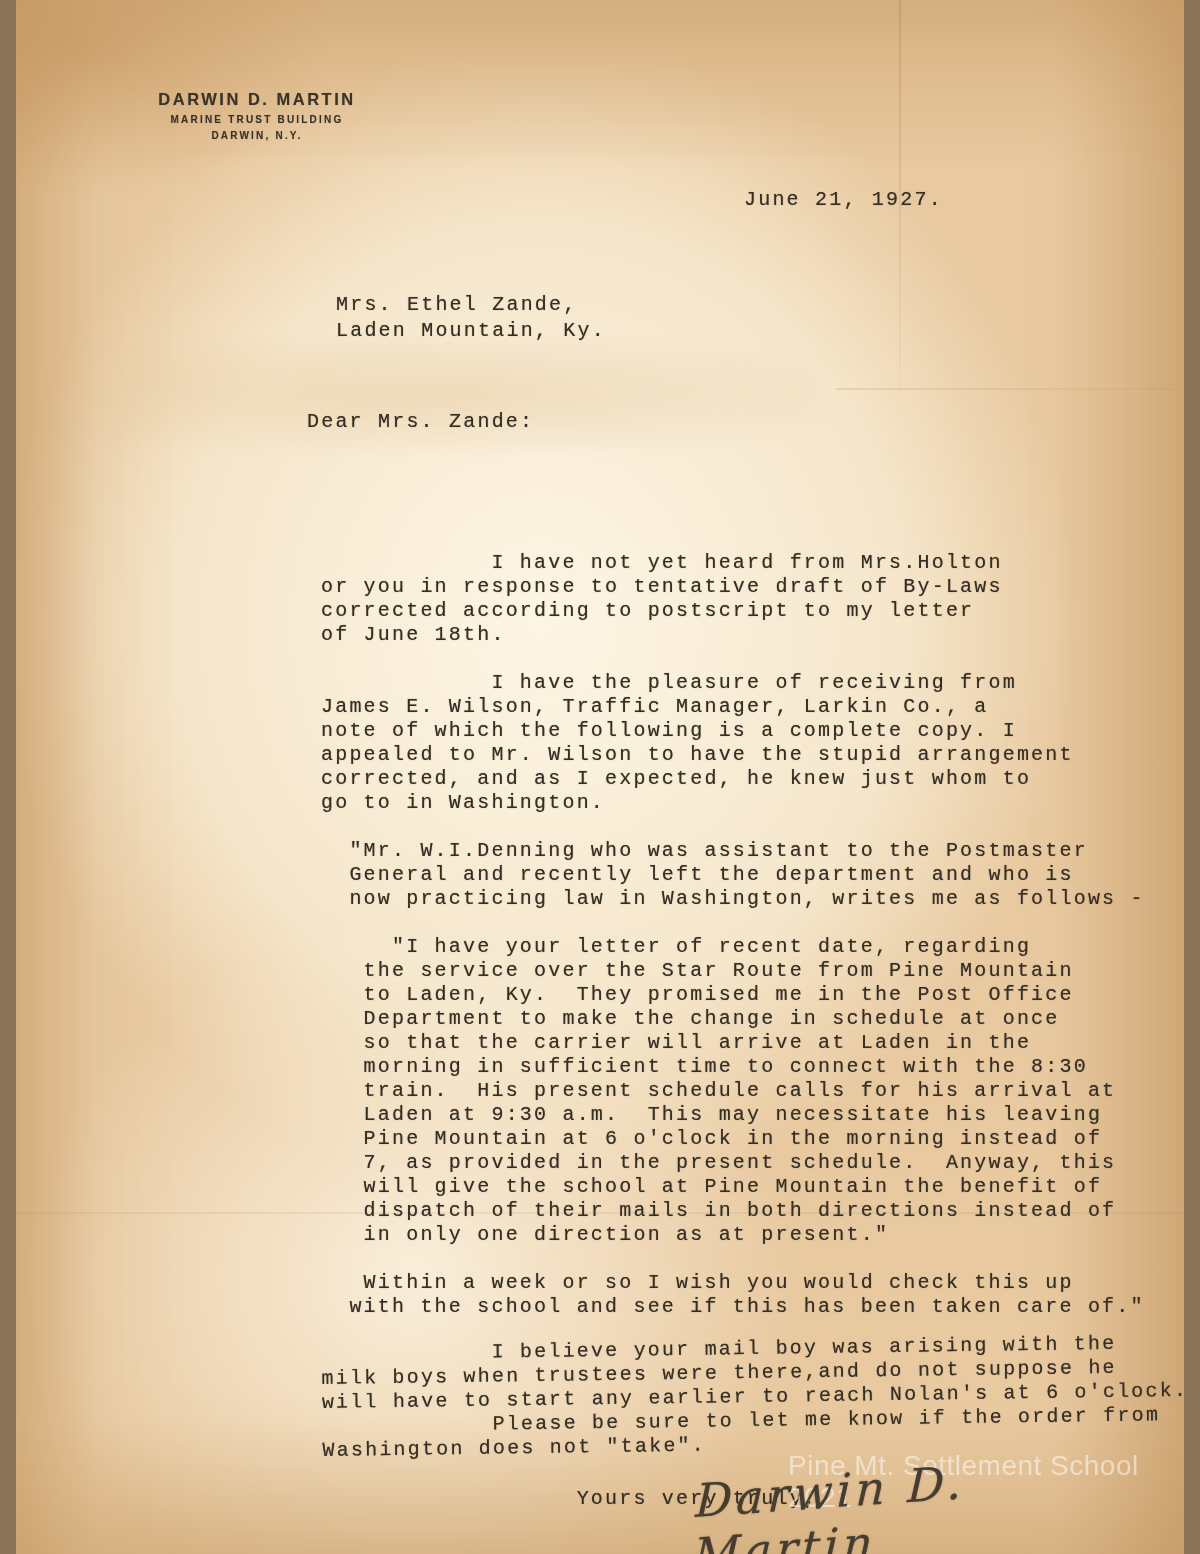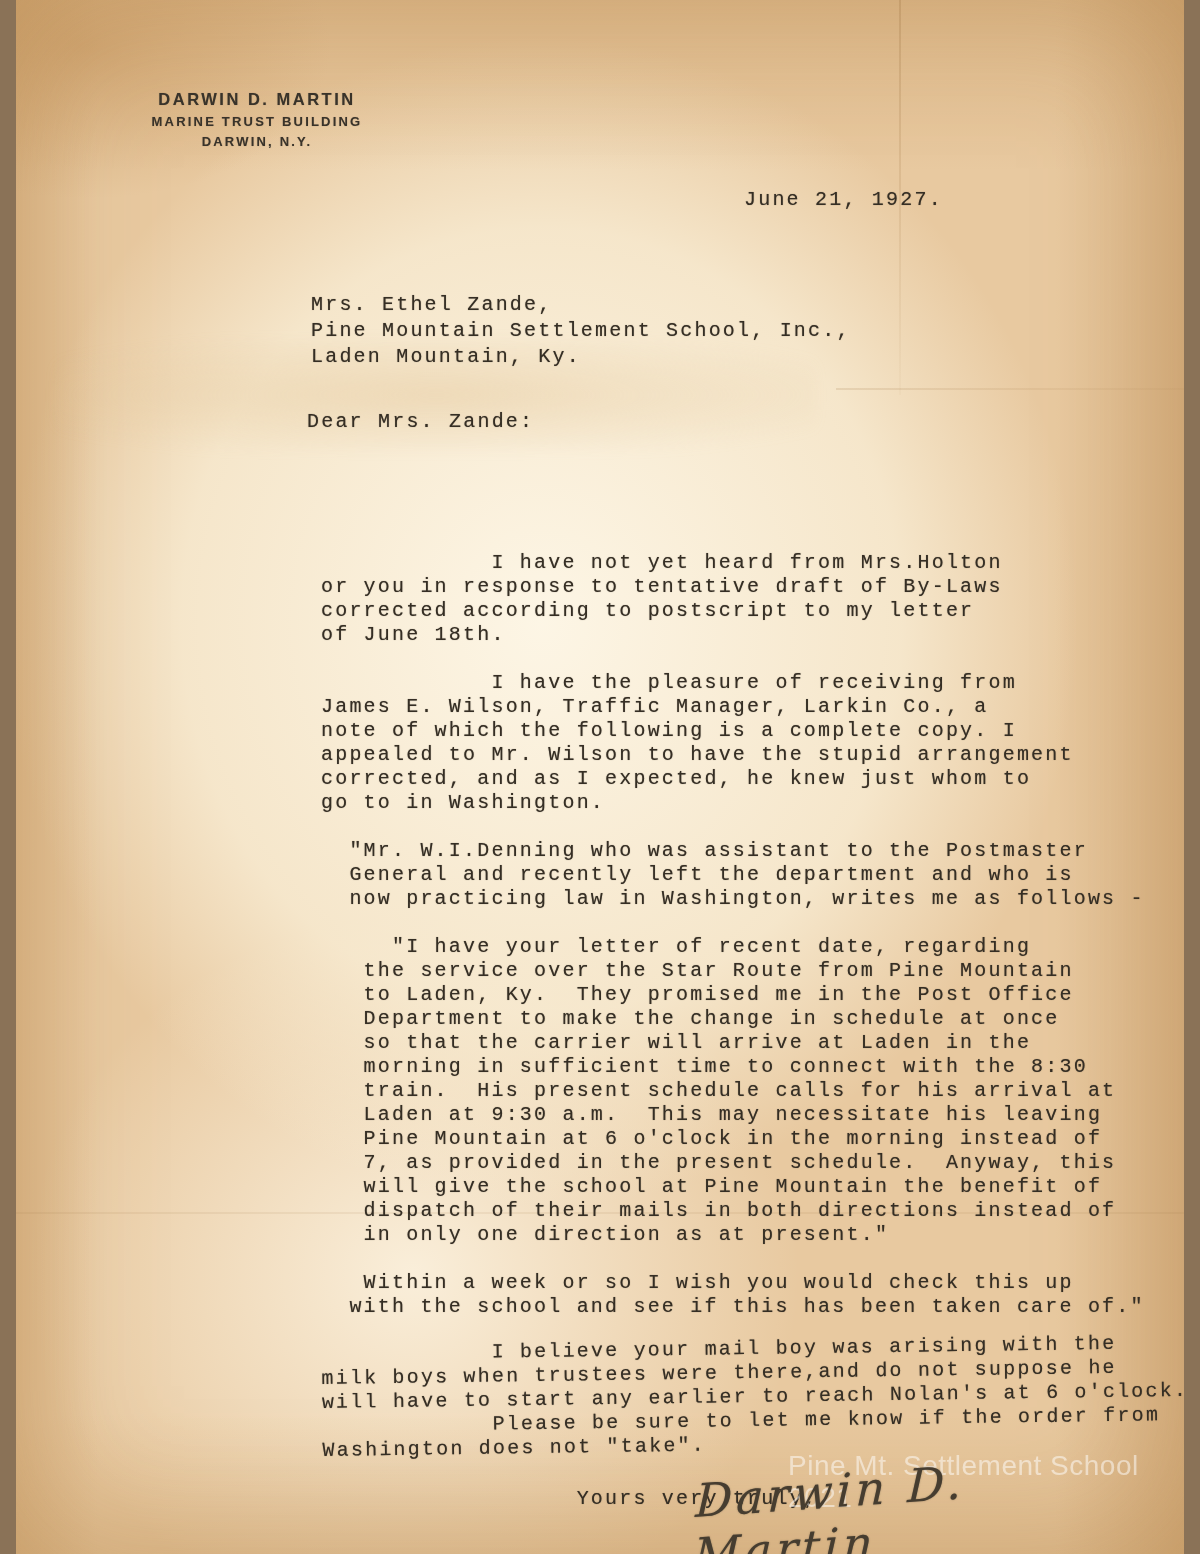--- a/index.html
+++ b/index.html
@@ -41,23 +41,23 @@
     font-family:"Liberation Mono","DejaVu Sans Mono",monospace;
     font-size:20px; line-height:24px; letter-spacing:2.2px;
     color:#352e24; white-space:pre;
     text-shadow:0 0 1px rgba(53,46,36,0.55);
   }
   .letterhead {
     position:absolute; left:126px; top:90px; width:230px; text-align:center;
     font-family:"Liberation Sans","DejaVu Sans",sans-serif; color:#39332a;
   }
   .lh-name { font-size:16.5px; font-weight:700; letter-spacing:2.5px; text-shadow:0 0 1px rgba(57,51,42,0.4); }
-  .lh-sub  { font-size:13px; font-weight:600; letter-spacing:2.2px; margin-top:5px; text-shadow:0 0 1px rgba(57,51,42,0.35); }
+  .lh-sub  { font-size:10px; font-weight:600; letter-spacing:2.2px; margin-top:5px; text-shadow:0 0 1px rgba(57,51,42,0.35); }
   .date-line { position:absolute; left:728px; top:188px; }
-  .recipient { position:absolute; left:295px; top:292px; }
+  .recipient { position:absolute; left:320px; top:292px; }
   .recipient .typed { line-height:26px; }
   .salutation { position:absolute; left:291px; top:410px; }
   .body-col { position:absolute; left:305px; top:503px; width:880px;margin-top:48px; }
   .para { margin-bottom:24px; }
   .para-tilted { transform:rotate(-0.8deg); transform-origin:left top; }
   .closing { margin-top:2px; }
   .signature {
     position:absolute; left:678px; top:1458px; width:460px; z-index:3;
     font-family:"DejaVu Serif","Liberation Serif",serif; font-style:italic;
     font-size:46px; letter-spacing:4px; color:#463d30;
@@ -83,21 +83,20 @@
   <div class="letterhead">
     <div class="lh-name">DARWIN D. MARTIN</div>
     <div class="lh-sub">MARINE TRUST BUILDING</div>
     <div class="lh-sub">DARWIN, N.Y.</div>
   </div>
 
   <div class="typed date-line">June 21, 1927.</div>
 
   <div class="recipient">
     <div class="typed">Mrs. Ethel Zande,</div>
-    <div class="typed">Pine Mountain Settlement School, Inc.,</div>
     <div class="typed">Laden Mountain, Ky.</div>
   </div>
 
   <div class="typed salutation">Dear Mrs. Zande:</div>
 
   <div class="body-col">
     <div class="typed para">            I have not yet heard from Mrs.Holton
 or you in response to tentative draft of By-Laws
 corrected according to postscript to my letter
 of June 18th.</div>

